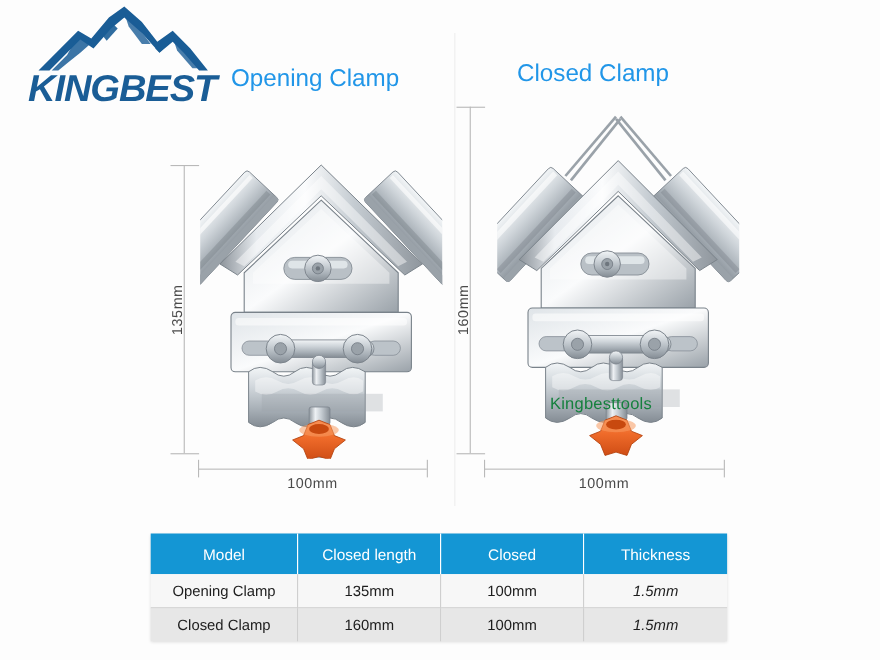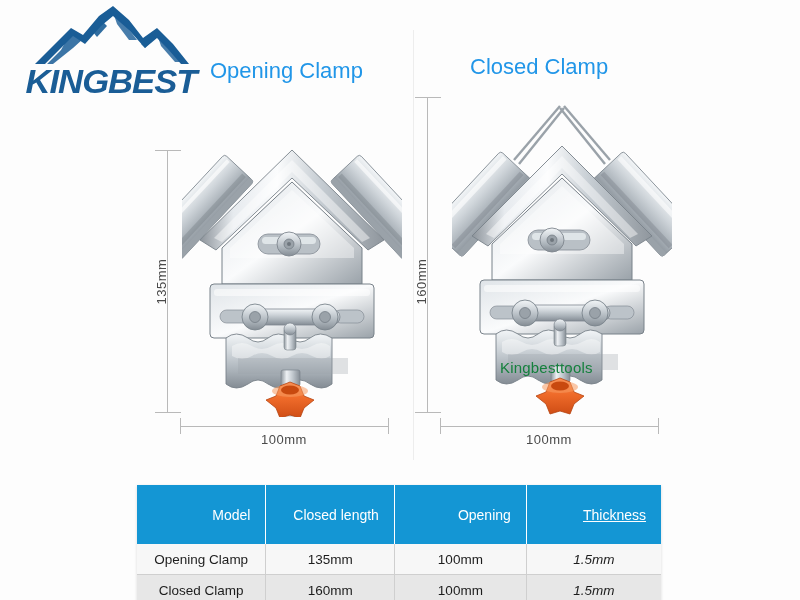--- a/index.html
+++ b/index.html
@@ -131,24 +131,23 @@
     font-size: 13.5px;
     box-shadow: 0 1px 3px rgba(0,0,0,0.14);
   }
   #spec-table th {
     background: #1496d4;
     color: #ffffff;
     font-weight: normal;
     font-size: 14px;
     height: 29px;
     border-right: 1px solid #ffffff;
-    padding: 15px;
-    text-align: right;
-  }
-  #spec-table th:last-child { border-right: none; text-decoration: underline; }
+    padding: 4px;
+  }
+  #spec-table th:last-child { border-right: none; }
   #spec-table td {
     height: 30px;
     text-align: center;
     color: #1d1d1d;
     border-right: 1px solid #cfcfcf;
     border-bottom: 1px solid #cfcfcf;
     padding: 0;
   }
   #spec-table td:last-child { border-right: none; font-style: italic; }
   #spec-table tbody tr:nth-child(odd) td  { background: #f7f7f7; }
@@ -416,21 +415,21 @@
   </svg>
 </div>
 
 <div id="watermark">Kingbesttools</div>
 
 <table id="spec-table">
   <thead>
     <tr>
       <th class="col-model">Model</th>
       <th class="col-length">Closed length</th>
-      <th class="col-weight">Opening</th>
+      <th class="col-weight">Closed</th>
       <th class="col-thick">Thickness</th>
     </tr>
   </thead>
   <tbody>
     <tr>
       <td>Opening Clamp</td>
       <td>135mm</td>
       <td>100mm</td>
       <td>1.5mm</td>
     </tr>

